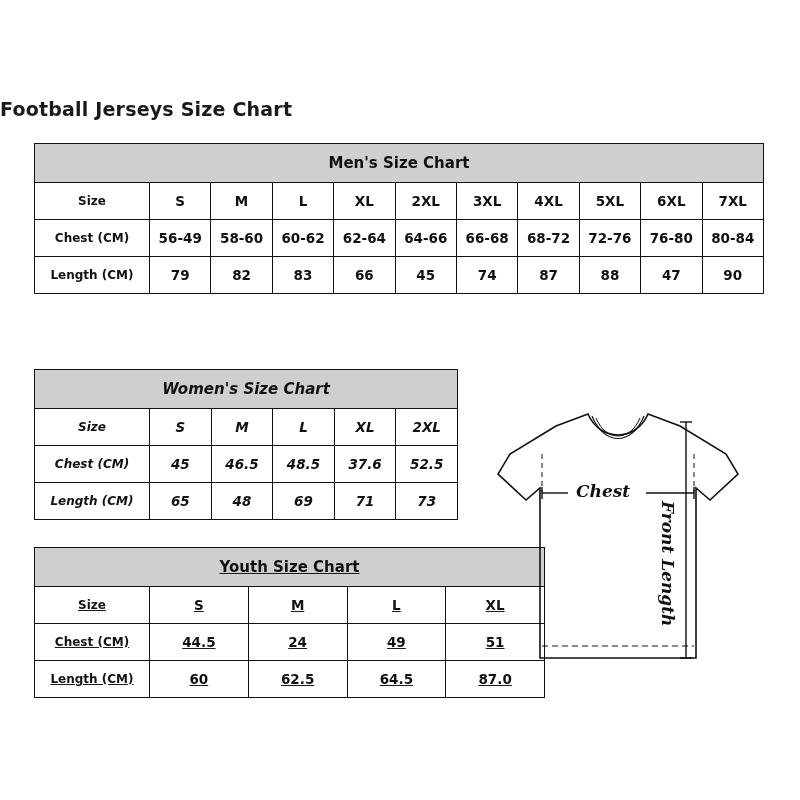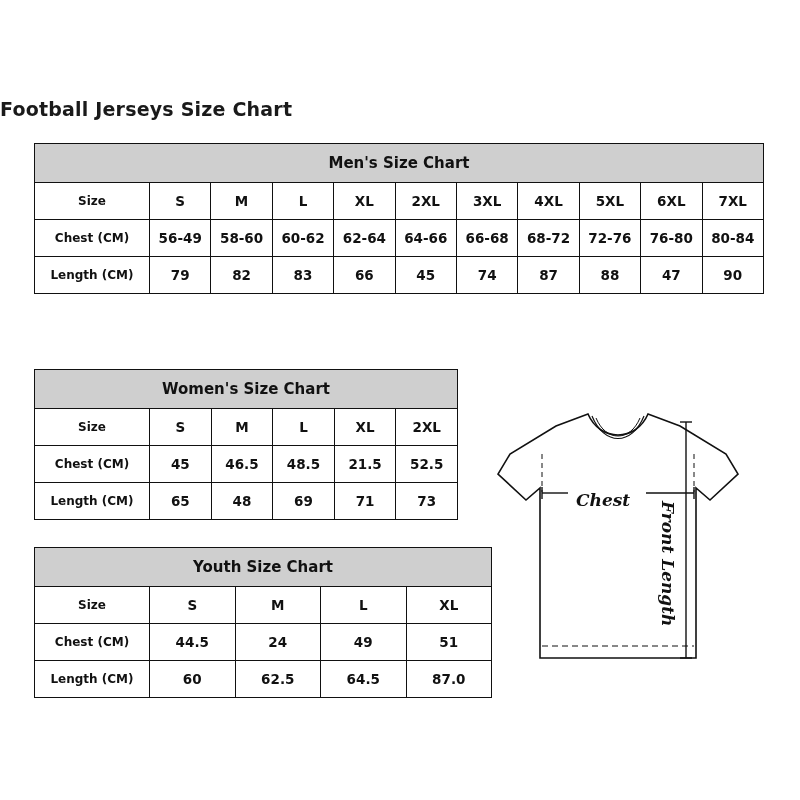--- a/index.html
+++ b/index.html
@@ -63,29 +63,31 @@
     width: 730px;
   }
   #mens-table col.c0 { width: 115px; }
 
   
   #womens-table {
     position: absolute;
     left: 34px;
     top: 369px;
     width: 424px;
+    font-style: italic;
   }
   #womens-table col.c0 { width: 115px; }
 
   
   #youth-table {
     position: absolute;
     left: 34px;
     top: 547px;
-    width: 458px;
+    width: 511px;
+    text-decoration: underline;
   }
   #youth-table col.c0 { width: 115px; }
 
   
   #shirt-diagram {
     position: absolute;
     left: 496px;
     top: 396px;
     width: 290px;
     height: 300px;
@@ -93,21 +95,21 @@
   .diagram-label {
     position: absolute;
     font-family: "DejaVu Serif", serif;
     font-style: italic;
     font-weight: bold;
     font-size: 17px;
     color: #111;
   }
   #chest-label {
     left: 80px;
-    top: 94px;
+    top: 85px;
   }
   #front-length-label {
     left: 182px;
     top: 105px;
     transform-origin: left top;
     transform: rotate(90deg);
     white-space: nowrap;
   }
 </style>
 </head>
@@ -196,21 +198,21 @@
         <td>M</td>
         <td>L</td>
         <td>XL</td>
         <td>2XL</td>
       </tr>
       <tr>
         <td class="rowlabel">Chest (CM)</td>
         <td>45</td>
         <td>46.5</td>
         <td>48.5</td>
-        <td>21.5</td>
+        <td>37.6</td>
         <td>52.5</td>
       </tr>
       <tr>
         <td class="rowlabel">Length (CM)</td>
         <td>65</td>
         <td>48</td>
         <td>69</td>
         <td>71</td>
         <td>73</td>
       </tr>

